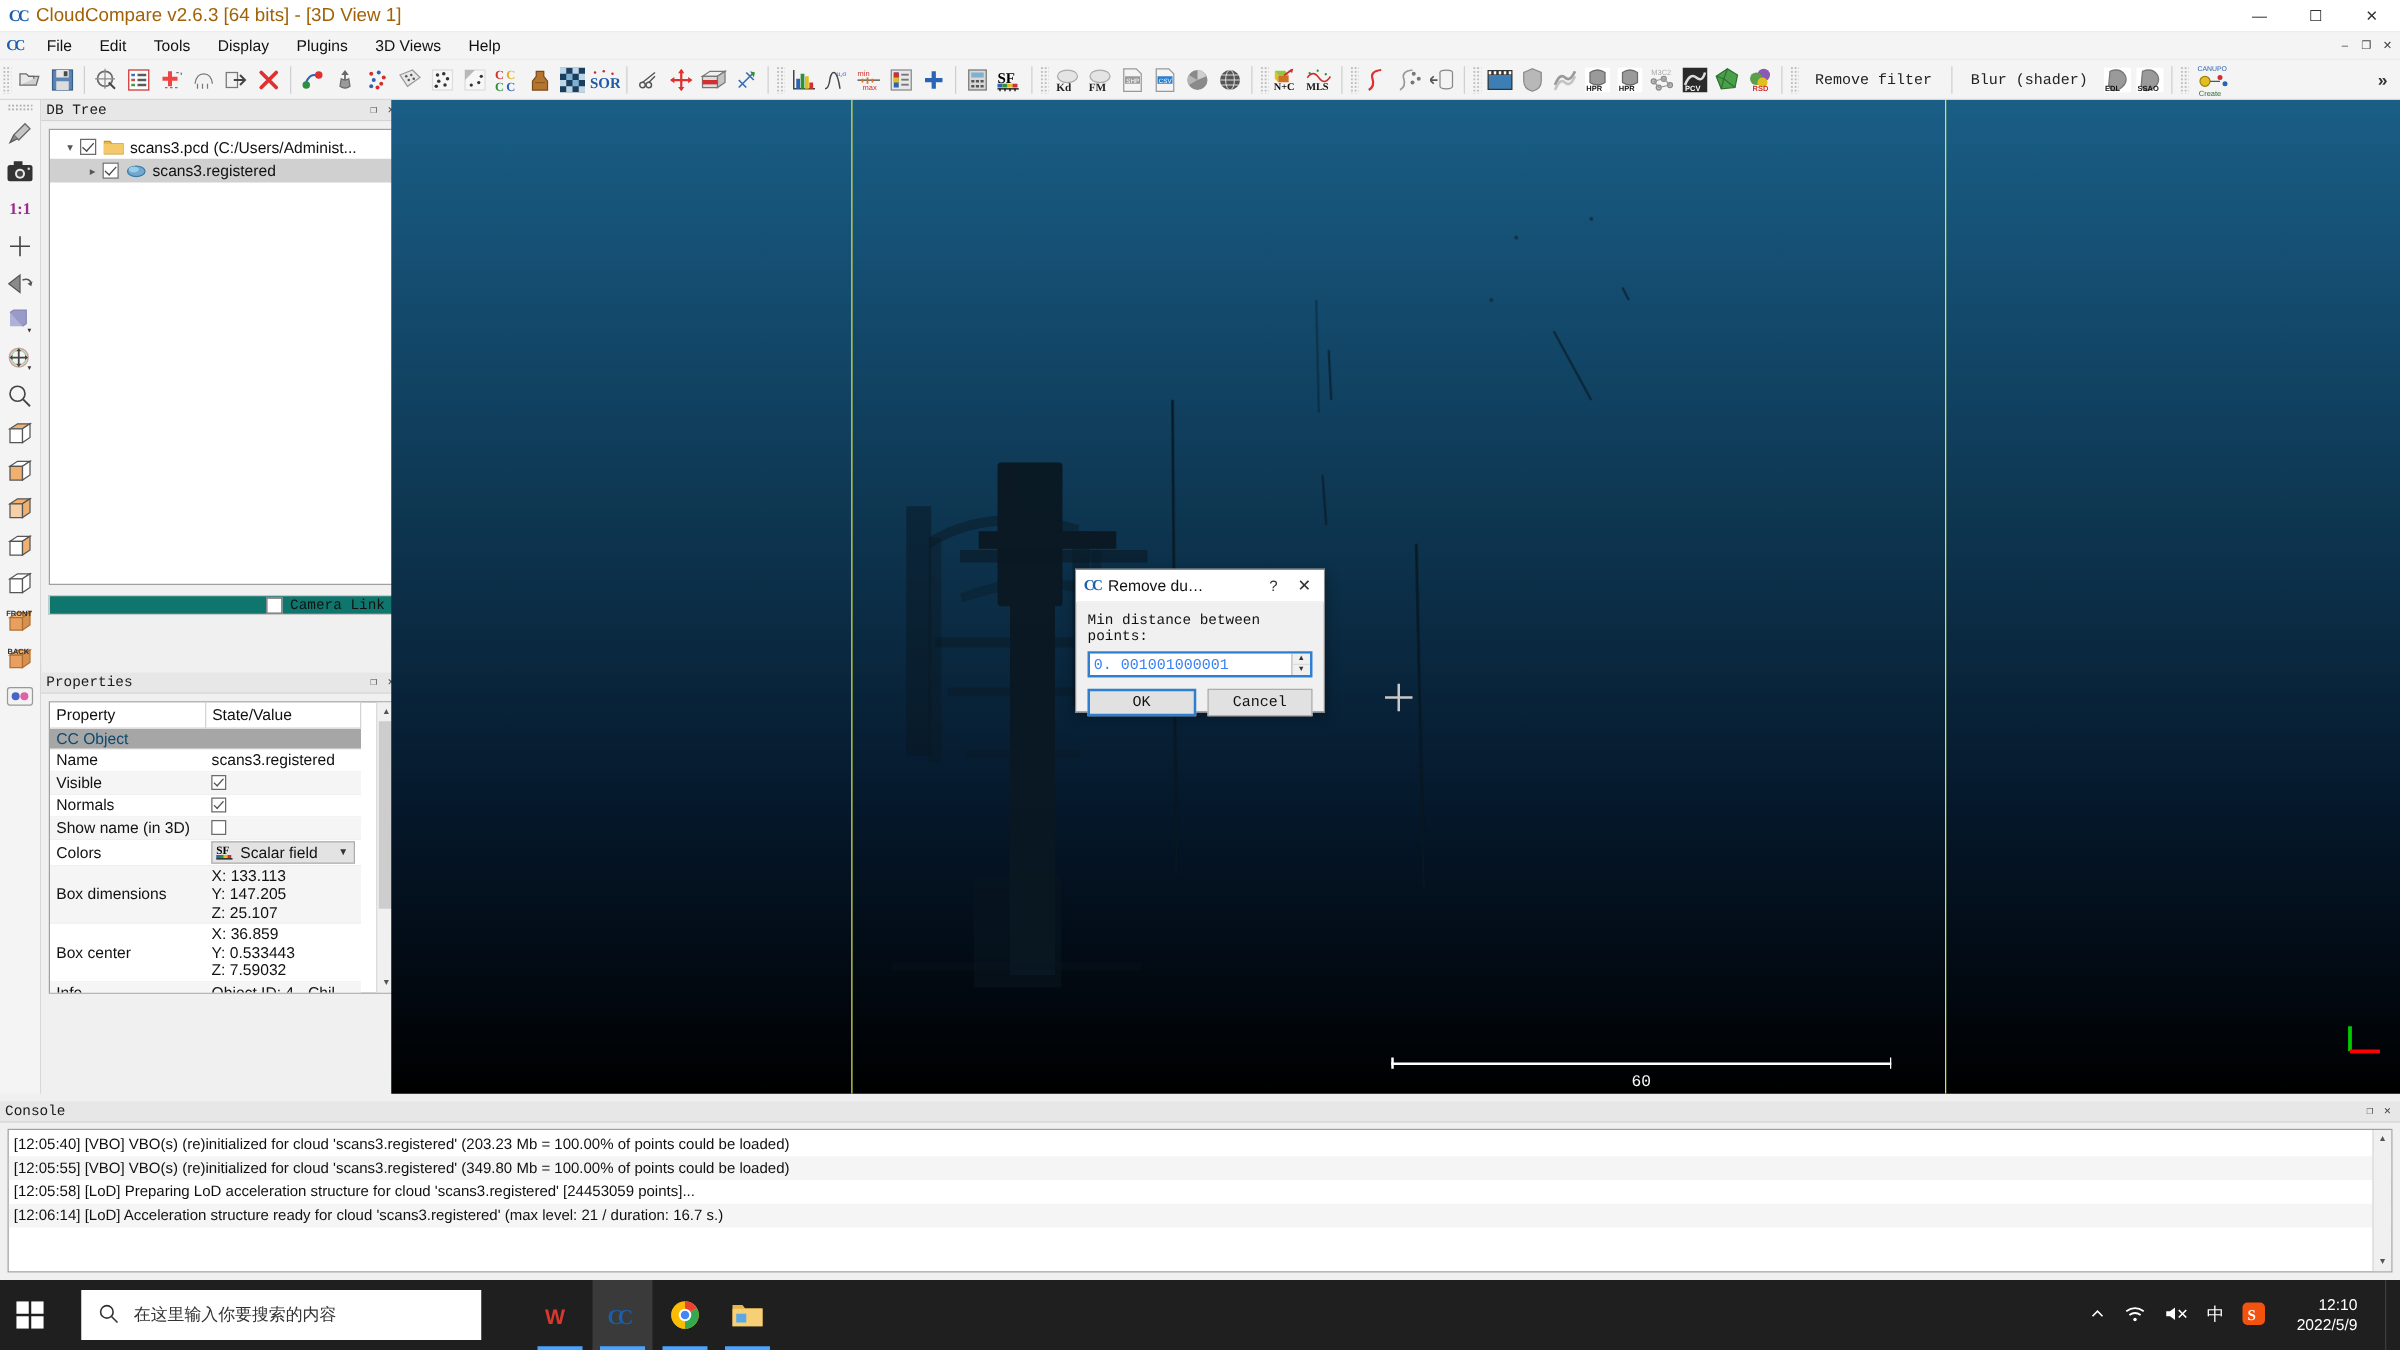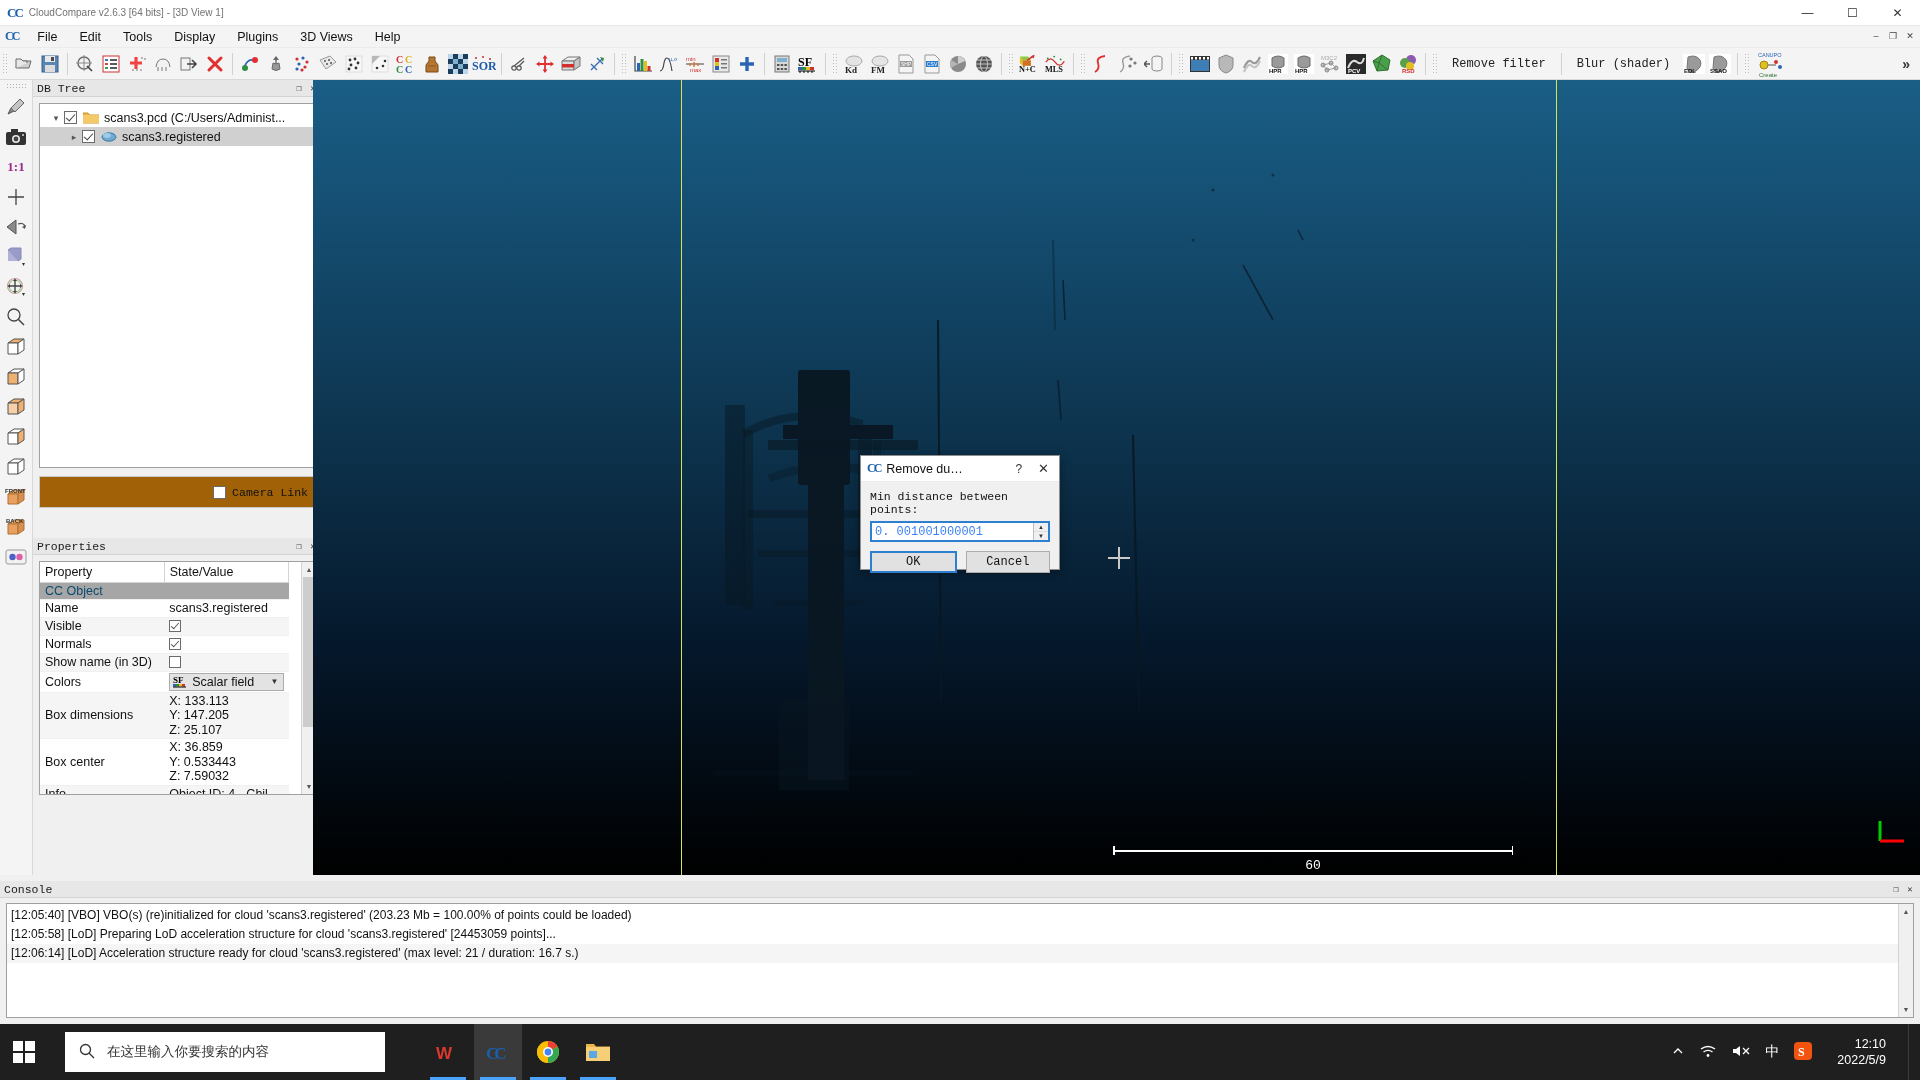--- a/index.html
+++ b/index.html
@@ -24,21 +24,21 @@
     display: flex; align-items: center;
     border-bottom: 1px solid #e8e8e8;
   }
   .titlebar .cc-logo {
     margin-left: 7px; margin-right: 7px;
     font-size: 13px; color: #1b5faa; font-weight: bold;
     font-family: "Liberation Serif", serif;
     letter-spacing: -2px;
   }
   .titlebar .title-text {
-    font-size: 10px; color: #737373;
+    font-size: 15px; color: #a16207;
   }
   .win-buttons {
     position: absolute; right: 0; top: 0; height: 26px;
     display: flex; align-items: stretch;
   }
   .win-btn {
     width: 45px; display: flex; align-items: center; justify-content: center;
     font-size: 12px; color: #333;
   }
 
@@ -166,22 +166,22 @@
   }
   .tree-cb.checked::after {
     content: "";
     position: absolute; left: 3px; top: 0px;
     width: 4px; height: 8px;
     border: solid #444; border-width: 0 1.6px 1.6px 0;
     transform: rotate(42deg);
   }
   .tree-icon { margin-right: 5px; display: flex; }
   .camera-link-row {
-    margin-top: 8px; height: 32px;
-    border: 1px solid #c8c8c8; background: #a16207;
+    margin-top: 8px; height: 16px;
+    border: 1px solid #c8c8c8; background: #0f766e;
     display: flex; align-items: center; justify-content: flex-end;
     padding-right: 8px;
   }
   .camera-link-row .cb {
     width: 13px; height: 13px; border: 1px solid #6b6b6b; background: #fff;
     margin-right: 6px;
   }
   .camera-link-row label {
     font-family: "Liberation Mono", monospace; font-size: 11.5px; color: #111;
   }
@@ -1206,20 +1206,21 @@
     <div class="dock-title">
       <span>Console</span>
       <div class="dock-btns">
         <span>❐</span>
         <span>✕</span>
       </div>
     </div>
     <div id="console-body">
       <div class="console-list">
         <div class="console-row">[12:05:40] [VBO] VBO(s) (re)initialized for cloud 'scans3.registered' (203.23 Mb = 100.00% of points could be loaded)</div>
+        <div class="console-row alt">[12:05:55] [VBO] VBO(s) (re)initialized for cloud 'scans3.registered' (349.80 Mb = 100.00% of points could be loaded)</div>
         <div class="console-row">[12:05:58] [LoD] Preparing LoD acceleration structure for cloud 'scans3.registered' [24453059 points]...</div>
         <div class="console-row alt">[12:06:14] [LoD] Acceleration structure ready for cloud 'scans3.registered' (max level: 21 / duration: 16.7 s.)</div>
         <div class="vscroll">
           <div class="sb-btn">▲</div>
           <div class="sb-track"></div>
           <div class="sb-btn">▼</div>
         </div>
       </div>
     </div>
   </div>

